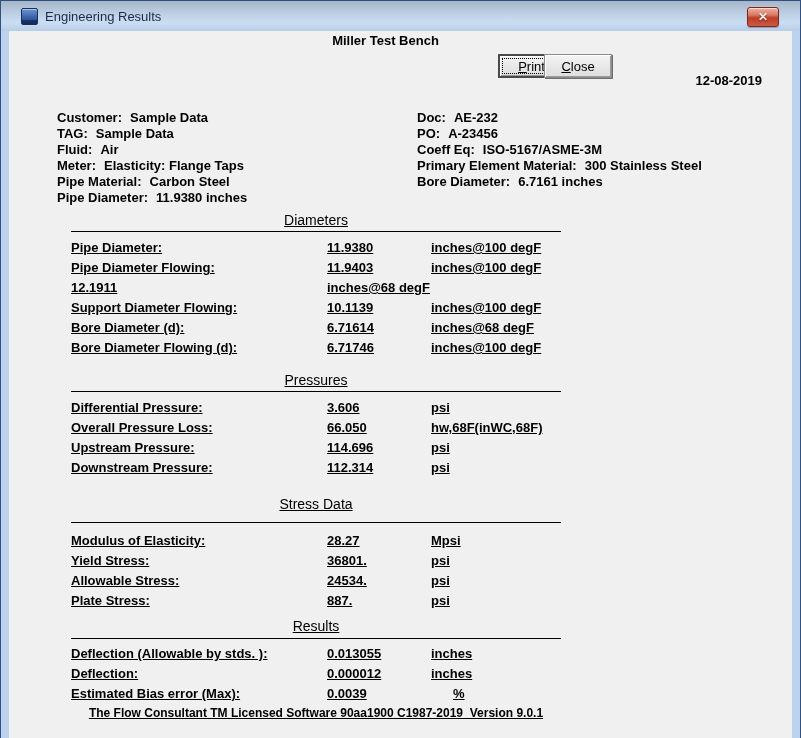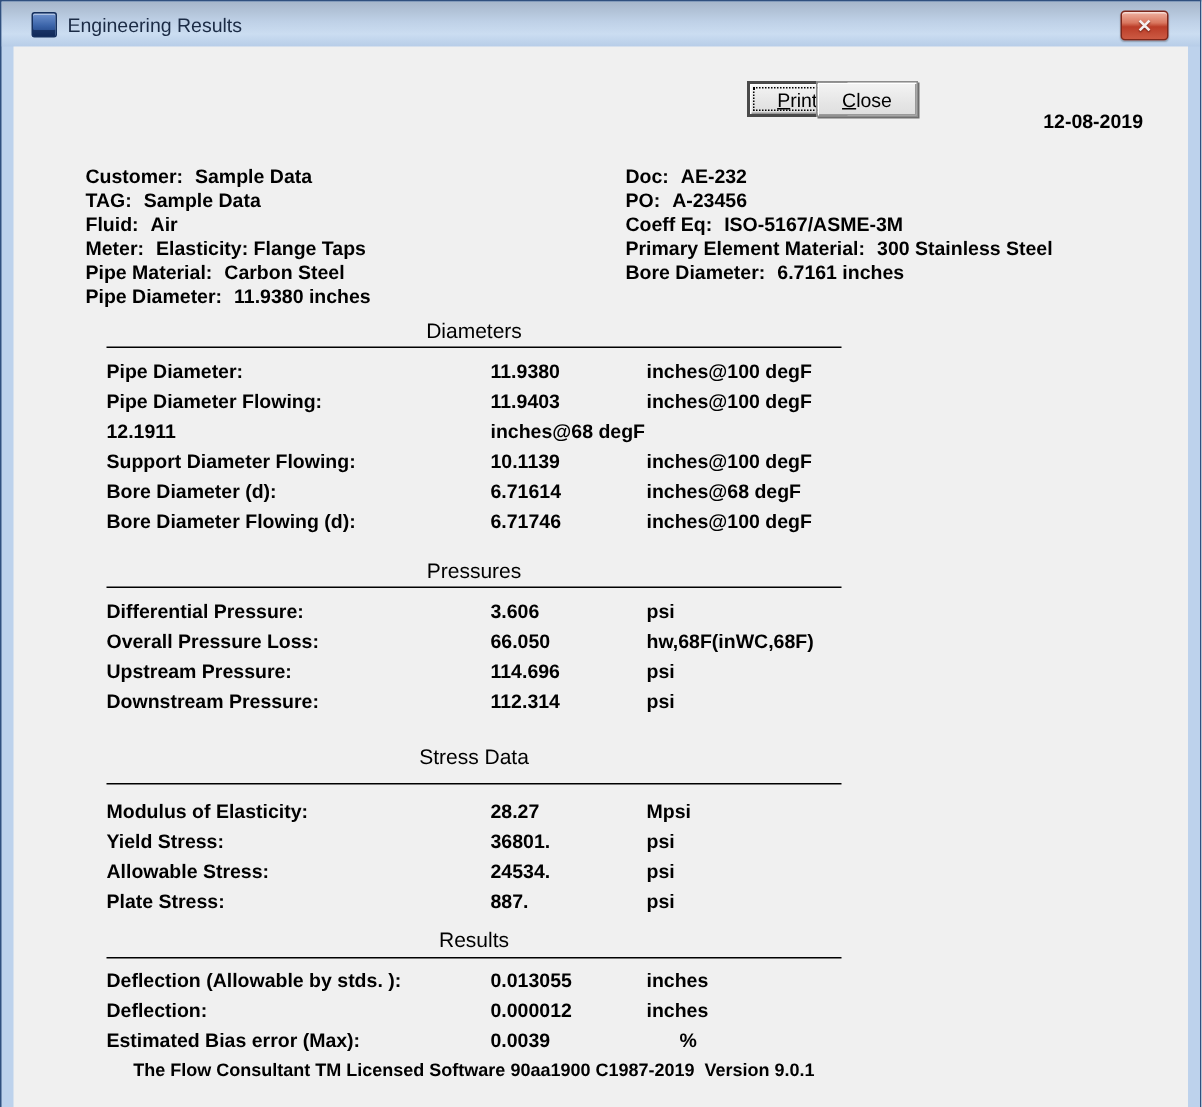--- a/index.html
+++ b/index.html
@@ -37,21 +37,21 @@
     box-shadow:inset 1px 1px 0 #ffffff, inset -1px -1px 0 #9a9a9a;}
   .btn-close{left:535px;width:68px;border:1px solid #8c8c8c;
     box-shadow:inset 1px 1px 0 #ffffff, inset -1px -1px 0 #9a9a9a, 1px 1px 0 #6e6e6e;}
   
   .info{position:absolute;top:79px;left:48px;right:6px;display:grid;
     grid-template-columns:360px 1fr;font-size:13px;font-weight:bold;}
   .info .col{display:block;}
   .info .line{height:16px;line-height:16px;white-space:nowrap;}
   .info .v{padding-left:8px;}
   
-  .report{position:absolute;top:178px;left:62px;width:490px;padding-top:3px;}
+  .report{position:absolute;top:178px;left:62px;width:490px;padding-top:3px;text-decoration:underline;}
   .sec-title{height:16px;line-height:16px;text-align:center;font-size:14px;font-weight:normal;}
   .sec-rule{height:0;border-top:1px solid #000;margin-top:3px;}
   .rows{margin-top:6px;}
   .row{display:grid;grid-template-columns:256px 104px 1fr;height:20px;line-height:20px;
     font-size:13px;font-weight:bold;white-space:nowrap;}
   .sec1{margin-top:14px;}
   .sec2{margin-top:18px;}
   .sec2 .sec-rule{margin-top:10px;}
   .sec2 .rows{margin-top:8px;}
   .sec3{margin-top:7px;}
@@ -69,20 +69,21 @@
   <div class="titlebar">
     <div class="app-icon"></div>
     <div class="title-text">Engineering Results</div>
     <div class="win-close">
       <span class="x">✕</span>
     </div>
   </div>
 
   <div class="content">
 
+    <div class="bench-title">Miller Test Bench</div>
 
     <button class="btn btn-print">
         <span><span class="key">P</span><span>rint</span></span>
       </button>
 
     <button class="btn btn-close">
         <span><span class="key">C</span><span>lose</span></span>
       </button>
 
     <div class="date">12-08-2019</div>

